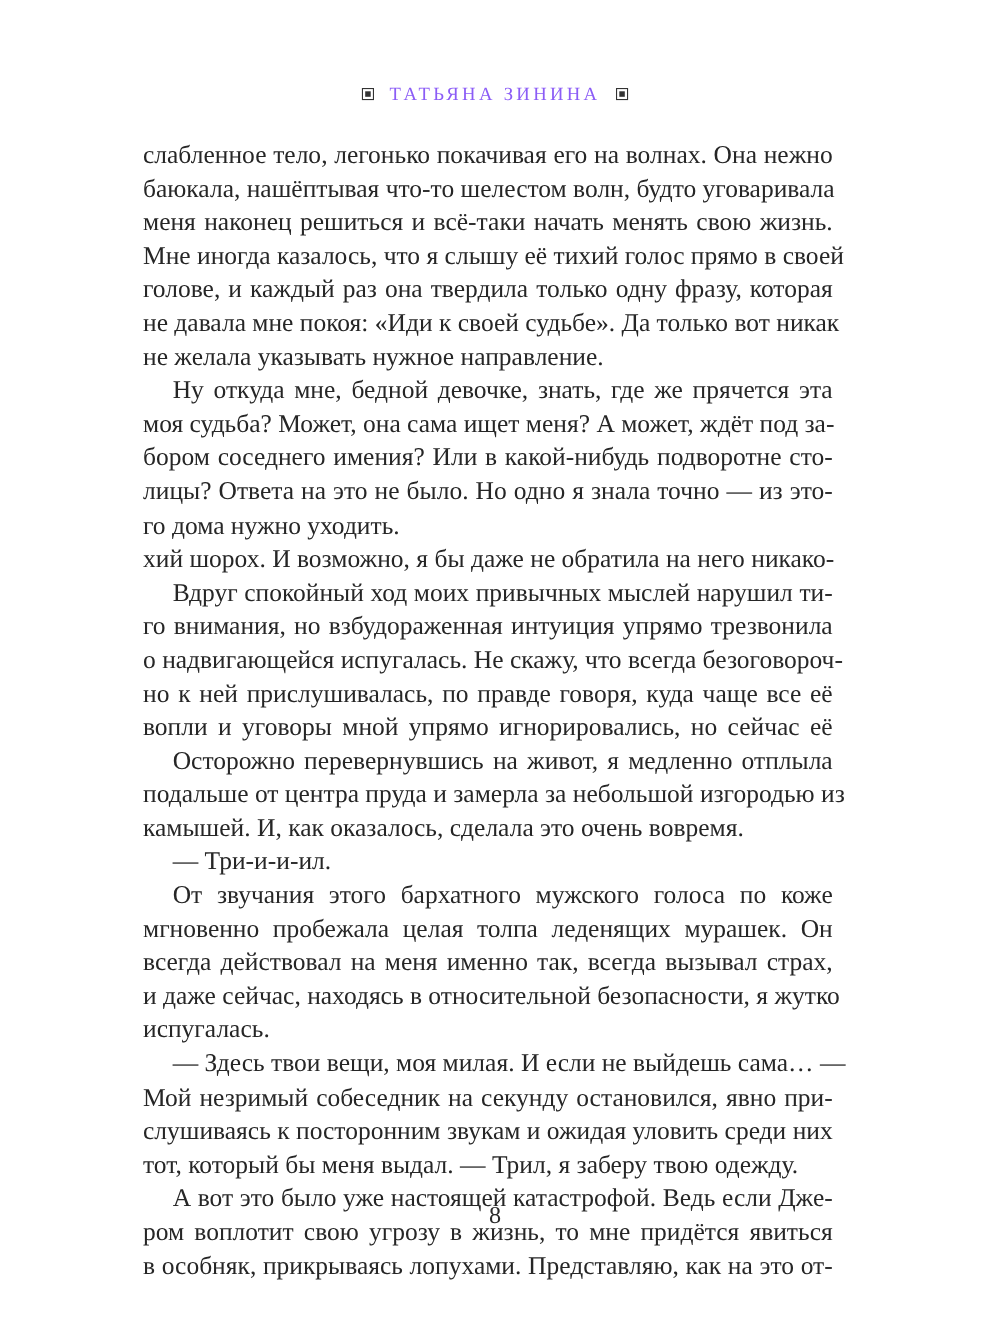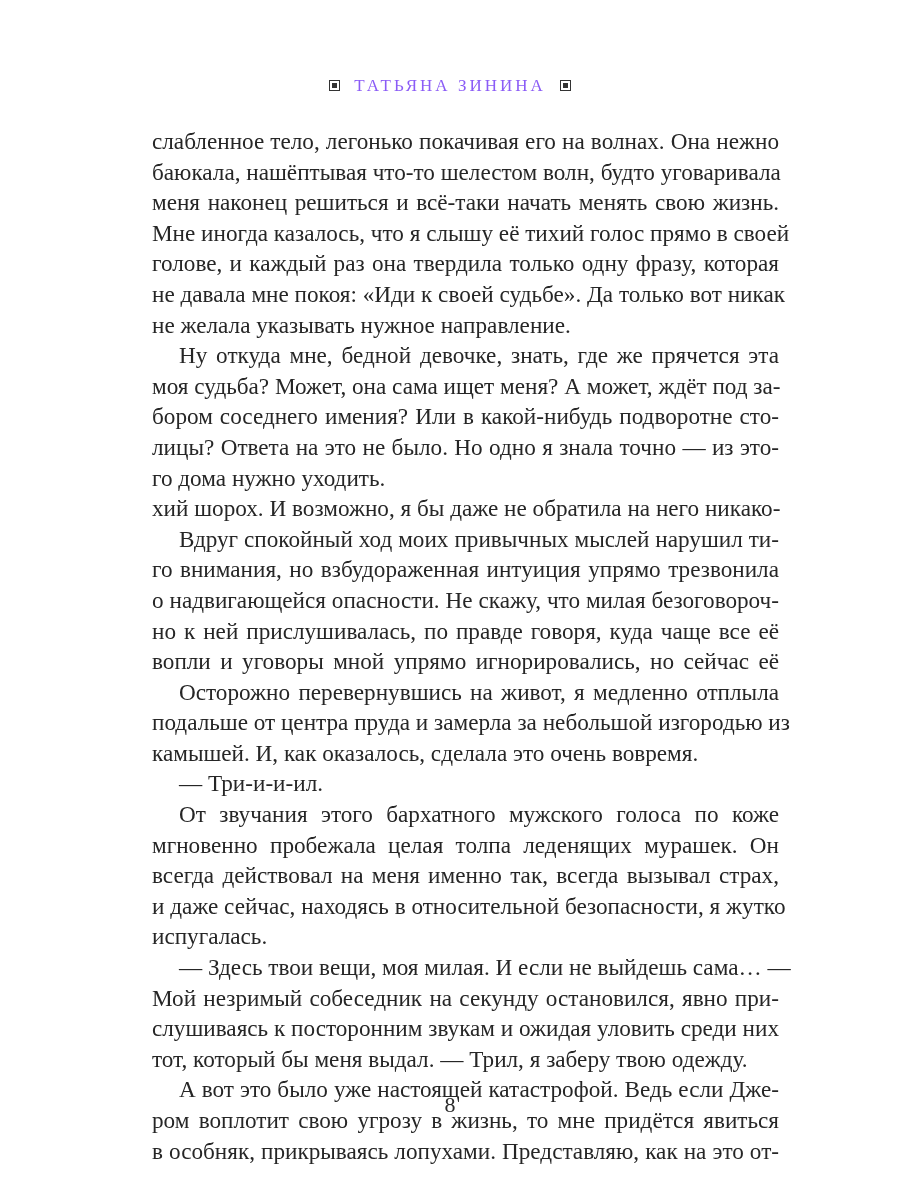--- a/index.html
+++ b/index.html
@@ -41,21 +41,20 @@
       position: absolute;
       left: 2px; top: 2px;
       width: 5px; height: 5px;
       background: #333;
     }
     .text-block {
       position: absolute;
       top: 126px;
       left: 130px;
       width: 627px;
-      margin-left: 22px;
     }
     .line {
       font-size: 23.2px;
       line-height: 30.6px;
       height: 30.6px;
       white-space: nowrap;
       text-align: justify;
       text-align-last: justify;
     }
     .line.last {
@@ -95,21 +94,21 @@
       <div class="line indent">Ну откуда мне, бедной девочке, знать, где же прячется эта</div>
       <div class="line">моя судьба? Может, она сама ищет меня? А может, ждёт под за-</div>
       <div class="line">бором соседнего имения? Или в какой-нибудь подворотне сто-</div>
       <div class="line">лицы? Ответа на это не было. Но одно я знала точно — из это-</div>
       <div class="line last">го дома нужно уходить.</div>
     </div>
     <div>
       <div class="line">хий шорох. И возможно, я бы даже не обратила на него никако-</div>
       <div class="line indent">Вдруг спокойный ход моих привычных мыслей нарушил ти-</div>
       <div class="line">го внимания, но взбудораженная интуиция упрямо трезвонила</div>
-      <div class="line">о надвигающейся опасности. Не скажу, что милая безоговороч-</div>
+      <div class="line">о надвигающейся испугалась. Не скажу, что всегда безоговороч-</div>
       <div class="line">но к ней прислушивалась, по правде говоря, куда чаще все её</div>
       <div class="line">вопли и уговоры мной упрямо игнорировались, но сейчас её</div>
     </div>
     <div>
       <div class="line indent">Осторожно перевернувшись на живот, я медленно отплыла</div>
       <div class="line">подальше от центра пруда и замерла за небольшой изгородью из</div>
       <div class="line last">камышей. И, как оказалось, сделала это очень вовремя.</div>
     </div>
     <div>
       <div class="line indent last">— Три-и-и-ил.</div>

